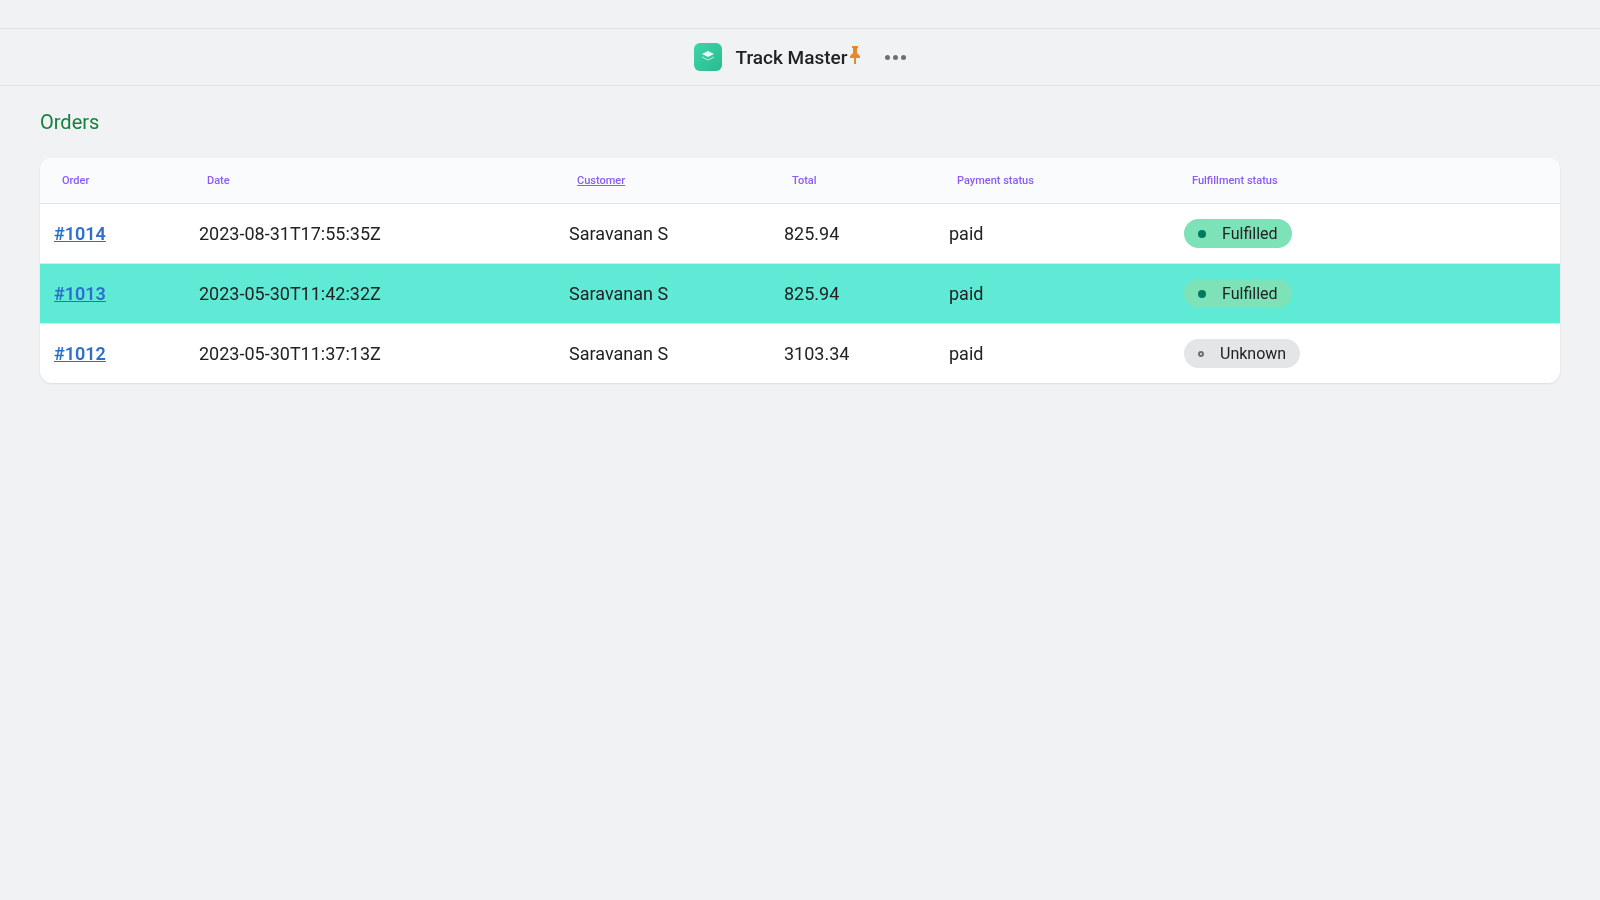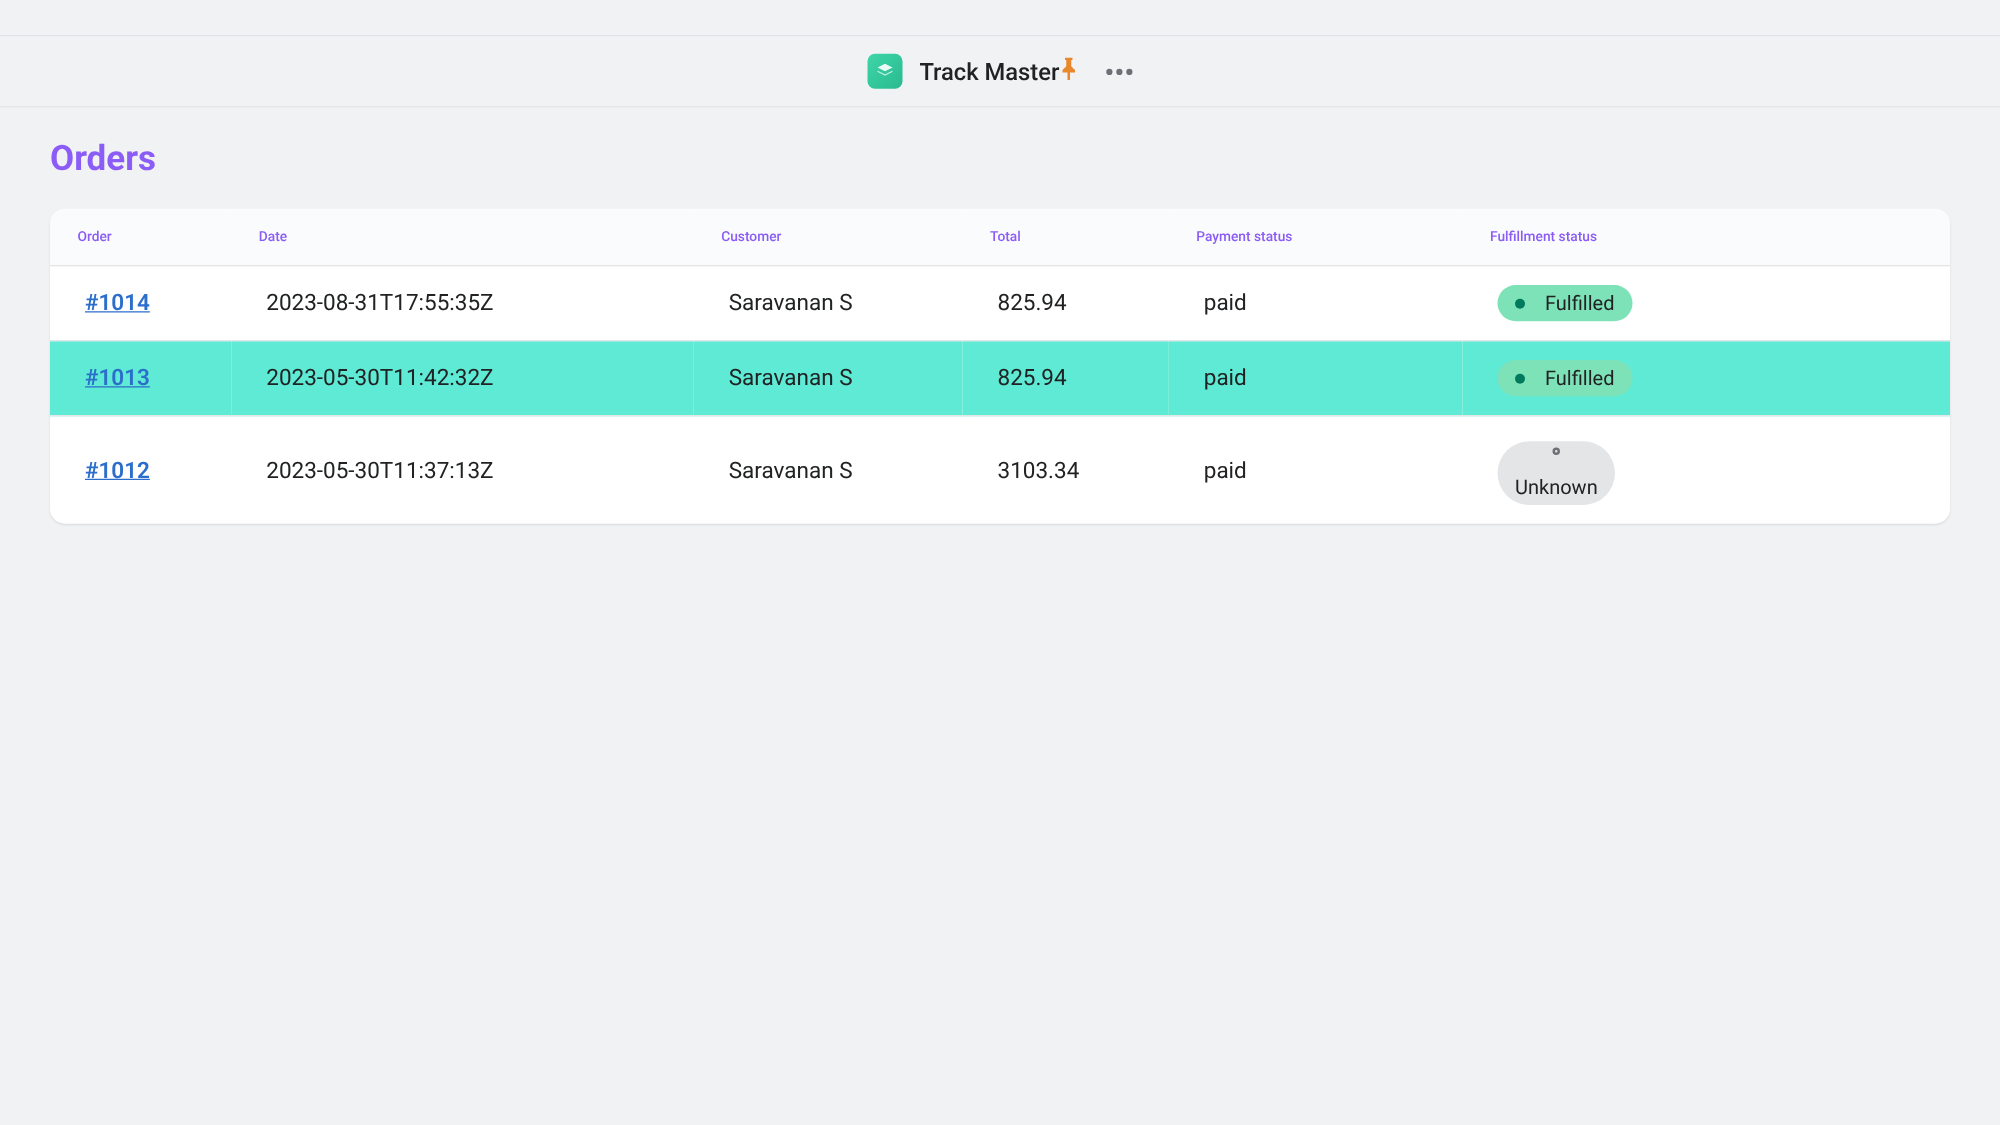--- a/index.html
+++ b/index.html
@@ -62,23 +62,23 @@
       width: 5px;
       height: 5px;
       border-radius: 50%;
       background: #6d7175;
       display: inline-block;
     }
     .page-content {
       padding: 24px 40px;
     }
     .page-title {
-      font-size: 28px;
-      font-weight: 700;
-      color: #8b5cf6;
+      font-size: 20px;
+      font-weight: 400;
+      color: #15803d;
       margin-bottom: 24px;
     }
     .card {
       background: #ffffff;
       border-radius: 12px;
       box-shadow: 0 1px 2px rgba(0,0,0,0.06), 0 1px 3px rgba(0,0,0,0.04);
       overflow: hidden;
     }
     table {
       width: 100%;
@@ -87,21 +87,21 @@
     thead th {
       text-align: left;
       font-weight: 500;
       font-size: 11px;
       color: #8b5cf6;
       padding: 16px 22px;
       background: #fafbfc;
       border-bottom: 1px solid #e1e3e5;
     }
     tbody td {
-      padding: 15px 28px;
+      padding: 15px 14px;
       font-size: 18px;
       color: #202223;
       border-bottom: 1px solid #e4e5e7;
     }
     tbody tr:last-child td {
       border-bottom: none;
     }
     tbody tr.alt {
       background: #5eead4;
     }
@@ -127,31 +127,30 @@
       display: inline-block;
     }
     .badge-fulfilled {
       background: #7ee2b8;
     }
     .badge-fulfilled .badge-dot {
       background: #007a5c;
     }
     .badge-unknown {
       background: #e4e5e7;
-      flex-direction: column;
     }
     .badge-unknown .badge-dot {
       background: transparent;
       border: 2px solid #6d7175;
       width: 6px;
       height: 6px;
     }
     .col-order { width: 145px; }
     .col-date { width: 370px; }
-    .col-customer { width: 215px; }
+    .col-customer { width: 215px; text-decoration: underline; }
     .col-total { width: 165px; }
     .col-payment { width: 235px; }
   </style>
 </head>
 <body>
 
 <div class="topbar">
   <div class="topbar-left">
     <div class="app-icon">
       <svg width="16" height="16" viewBox="0 0 16 16" fill="none">

